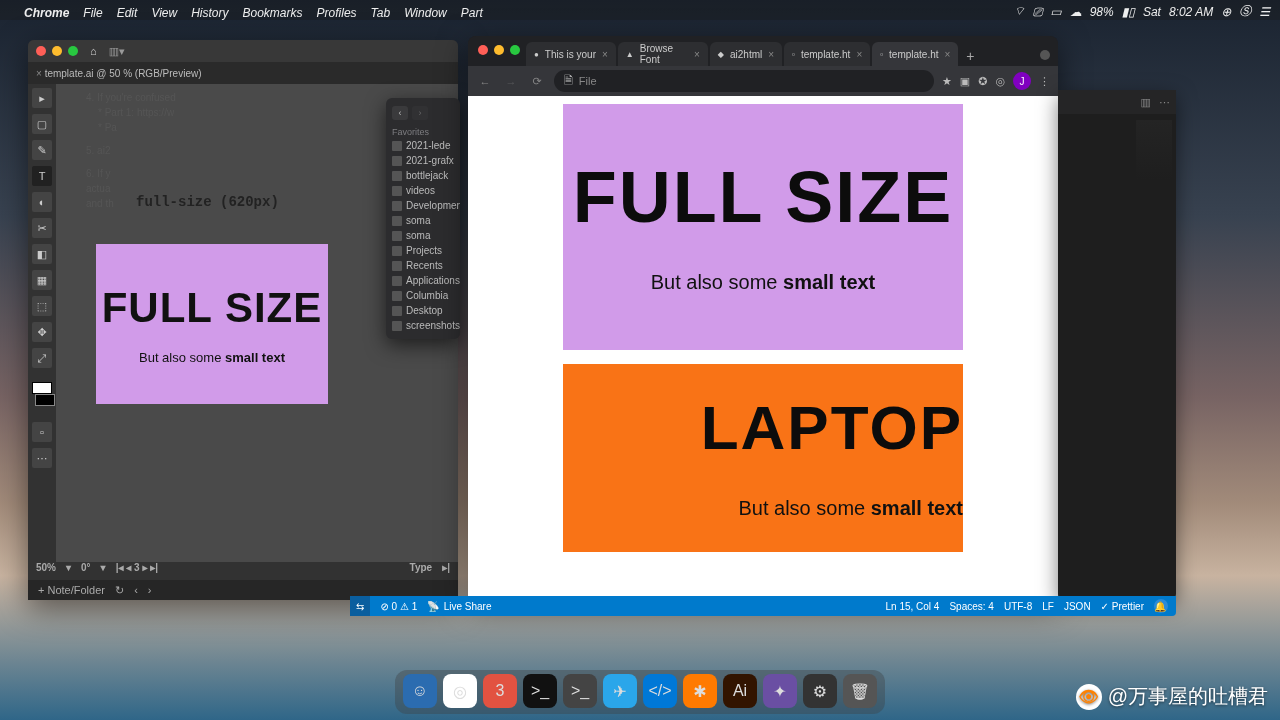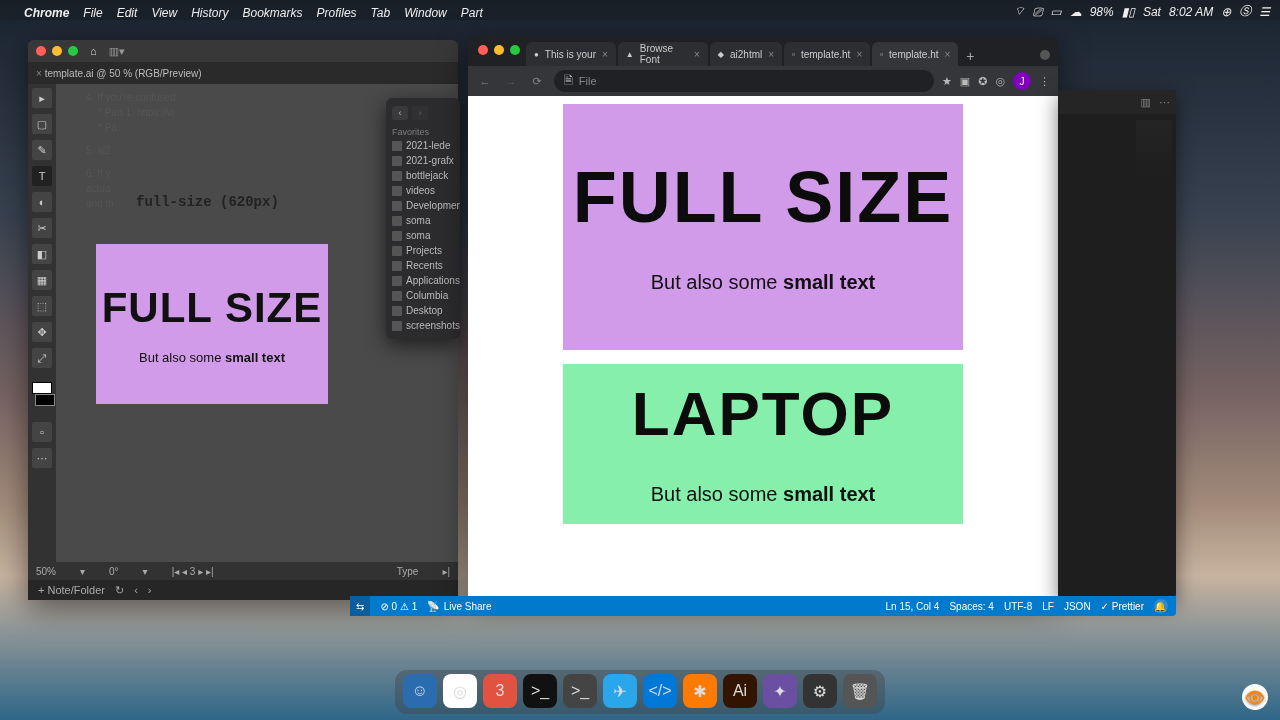--- a/index.html
+++ b/index.html
@@ -21,21 +21,21 @@
 .ai-tools { width:28px; background:#323232; display:flex; flex-direction:column; align-items:center; padding-top:4px; gap:6px; }
 .tool { width:20px; height:20px; background:#444; border-radius:2px; font-size:11px; display:flex; align-items:center; justify-content:center; color:#ccc; }
 .tool.sel{ background:#212121; }
 .swatch { width:20px; height:12px; margin-top:8px;}
 .ai-canvas { flex:1; position:relative; overflow:hidden; }
 .ai-doctext { position:absolute; top:6px; left:30px; right:4px; font-size:10px; color:#555; line-height:1.5; }
 .artboard-label { position:absolute; left:80px; top:110px; font-size:14px; font-weight:700; color:#222;font-family:Liberation Mono, monospace; }
 .artboard1 { position:absolute; left:40px; top:160px; width:232px; height:160px; background:#d19be9; display:flex; flex-direction:column; align-items:center; justify-content:center; }
 .artboard1 .big { font-family: Impact, "Arial Black", sans-serif; font-size:42px; letter-spacing:1px; color:#111; font-weight:900; }
 .artboard1 .sub { font-size:13px; color:#111; margin-top:18px; }
-.ai-status { height:18px; background:#323232; font-size:10px; color:#aaa; display:flex; align-items:center; padding:0 8px; gap:24px;}
+.ai-status { height:18px; background:#323232; font-size:10px; color:#aaa; display:flex; align-items:flex-start; padding:0 8px; gap:10px;font-weight:bold;}
 .ai-bottom { height:20px; background:#262626; font-size:11px; color:#aaa; display:flex; align-items:center; padding:0 10px; gap:10px;}
 
 
 .finder { position:absolute; left:386px; top:98px; width:74px; background:#2c2c2e; border-radius:6px; padding:4px 0 6px; box-shadow:0 6px 20px rgba(0,0,0,.6); font-size:10px; color:#bbb; }
 .finder .hdr { display:flex; gap:4px; padding:4px 6px; }
 .finder .hdr .nav { width:16px;height:14px;background:#3a3a3c;border-radius:3px;display:flex;align-items:center;justify-content:center;font-size:9px;}
 .finder .sec { padding:3px 6px 1px; font-size:9px; color:#7d7d80; }
 .finder .item { padding:2px 6px; display:flex; gap:4px; align-items:center; white-space:nowrap; overflow:hidden; }
 .finder .item .ic { width:10px;height:10px; background:#555; border-radius:1px; flex-shrink:0;}
 
@@ -47,21 +47,21 @@
 .tab.active { background:#35363a; }
 .tab .x{ margin-left:auto; color:#888; }
 .newtab { width:20px; height:20px; color:#aaa; display:flex; align-items:center; justify-content:center; font-size:14px;}
 .chrome-addr { height:30px; background:#35363a; display:flex; align-items:center; gap:8px; padding:0 8px; font-size:11px; color:#bbb;}
 .chrome-addr .navb { width:18px; text-align:center; color:#888;}
 .chrome-addr .url { flex:1; background:#202124; height:22px; border-radius:11px; display:flex; align-items:center; padding:0 10px; gap:6px; color:#ccc; overflow:hidden;}
 .chrome-addr .acct { width:18px;height:18px;border-radius:50%; background:#8000c0; color:#fff; display:flex;align-items:center;justify-content:center; font-size:10px;}
 .viewport { flex:1; background:#fff; overflow:auto; display:flex; flex-direction:column; align-items:center; padding-top:8px;}
 .card { width:400px; display:flex; flex-direction:column; align-items:center; justify-content:center; margin-bottom:14px; }
 .card.purple { background:#d19be9; height:246px; }
-.card.cyan { background:#86efac; height:160px; }
+.card.cyan { background:#f97316; height:188px;align-items:flex-end; }
 .card .huge { font-family: Impact, "Arial Black", sans-serif; font-size:72px; letter-spacing:2px; color:#0c0c0c; font-weight:900; line-height:1; }
 .card .huge2 { font-family: Impact, "Arial Black", sans-serif; font-size:62px; letter-spacing:2px; color:#0c0c0c; font-weight:900; line-height:1; }
 .card .sub { font-size:20px; color:#111; margin-top:38px; }
 .card .sub b { font-weight:800; }
 
 
 .vsc { position:absolute; left:1058px; top:90px; width:118px; height:510px; background:#1e1e1e; border-radius:6px; box-shadow:0 6px 20px rgba(0,0,0,.5); }
 .vsc .top { height:24px; background:#252526; display:flex; justify-content:flex-end; align-items:center; gap:8px; padding:0 6px; font-size:11px; color:#888;}
 .vsc .mini { position:absolute; right:4px; top:30px; width:36px; height:60px; background:linear-gradient(#2a2a2a,#1e1e1e); opacity:.5;}
 
@@ -337,13 +337,14 @@
     <div class="app" style="background: rgb(0, 120, 215);">&lt;/&gt;</div>
     <div class="app" style="background: rgb(255, 122, 0);">✱</div>
     <div class="app" style="background: rgb(50, 20, 0);">Ai</div>
     <div class="app" style="background: rgb(106, 79, 163);">✦</div>
     <div class="app" style="background: rgb(51, 51, 51);">⚙</div>
     <div class="app" style="background: rgb(85, 85, 85);">🗑</div>
   </div>
 
 <div class="wm">
   <span class="logo">👁</span>
+  <span>@万事屋的吐槽君</span>
 </div>
 
 </body></html>

